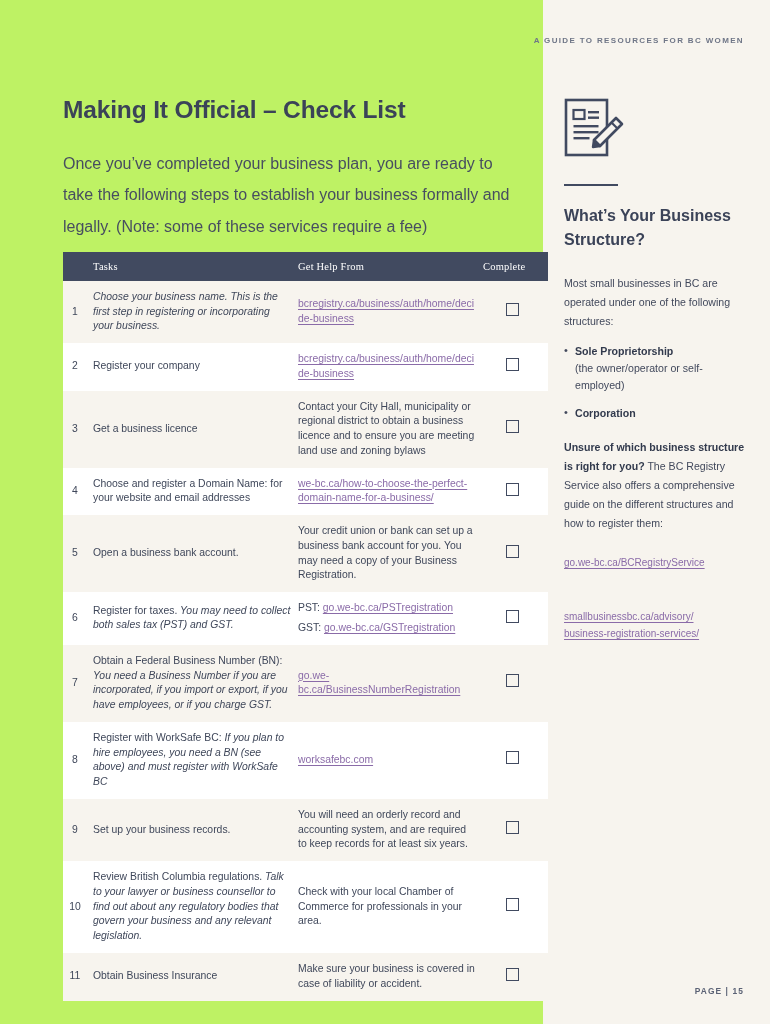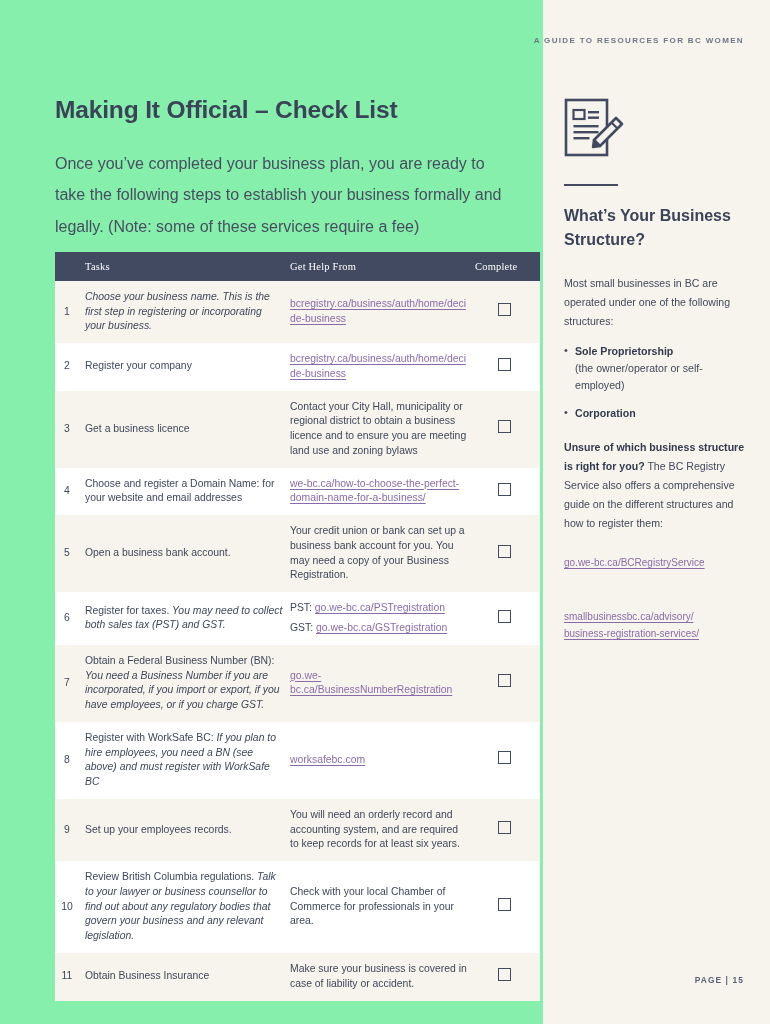--- a/index.html
+++ b/index.html
@@ -14,21 +14,21 @@
     background: #ffffff;
     color: #3d4558;
     position: relative;
     overflow: hidden;
   }
 
   .page {
     position: relative;
     width: 770px;
     height: 1024px;
-    background: #86efac;
+    background: #bef264;
   }
 
   
   .sidebar-band {
     position: absolute;
     top: 0;
     left: 543px;
     width: 227px;
     height: 1024px;
     background: #f7f4ee;
@@ -44,21 +44,21 @@
     color: #6f7687;
     font-weight: 600;
     text-transform: uppercase;
     white-space: nowrap;
   }
 
   
   .main-col {
     position: absolute;
     top: 0;
-    left: 0;
+    left: 8px;
     width: 543px;
     height: 817px;
     padding: 96px 0 0 55px;
   }
 
   .page-title {
     font-size: 24.5px;
     font-weight: 700;
     color: #3b4358;
     letter-spacing: -0.15px;
@@ -213,21 +213,21 @@
     text-underline-offset: 1.5px;
     line-height: 1.75;
     word-break: break-word;
   }
 
   .gap-sm { height: 14px; }
   .gap-md { height: 22px; }
 
   .page-number {
     position: absolute;
-    bottom: 39px;
+    bottom: 28px;
     right: 26px;
     font-size: 8.4px;
     letter-spacing: 1.1px;
     color: #5b6275;
     font-weight: 600;
   }
 </style>
 </head>
 <body>
 
@@ -299,21 +299,21 @@
             <td class="complete"><span class="checkbox"></span></td>
           </tr>
           <tr class="even">
             <td class="num">8</td>
             <td class="task"><span>Register with WorkSafe BC: </span><span class="it">If you plan to hire employees, you need a BN (see above) and must register with WorkSafe BC</span></td>
             <td class="help"><a class="lnk" href="#">worksafebc.com</a></td>
             <td class="complete"><span class="checkbox"></span></td>
           </tr>
           <tr class="odd">
             <td class="num">9</td>
-            <td class="task"><span>Set up your employees records.</span></td>
+            <td class="task"><span>Set up your business records.</span></td>
             <td class="help"><span>You will need an orderly record and accounting system, and are required to keep records for at least six years.</span></td>
             <td class="complete"><span class="checkbox"></span></td>
           </tr>
           <tr class="even">
             <td class="num">10</td>
             <td class="task"><span>Review British Columbia regulations. </span><span class="it">Talk to your lawyer or business counsellor to find out about any regulatory bodies that govern your business and any relevant legislation.</span></td>
             <td class="help"><span>Check with your local Chamber of Commerce for professionals in your area.</span></td>
             <td class="complete"><span class="checkbox"></span></td>
           </tr>
           <tr class="odd">

